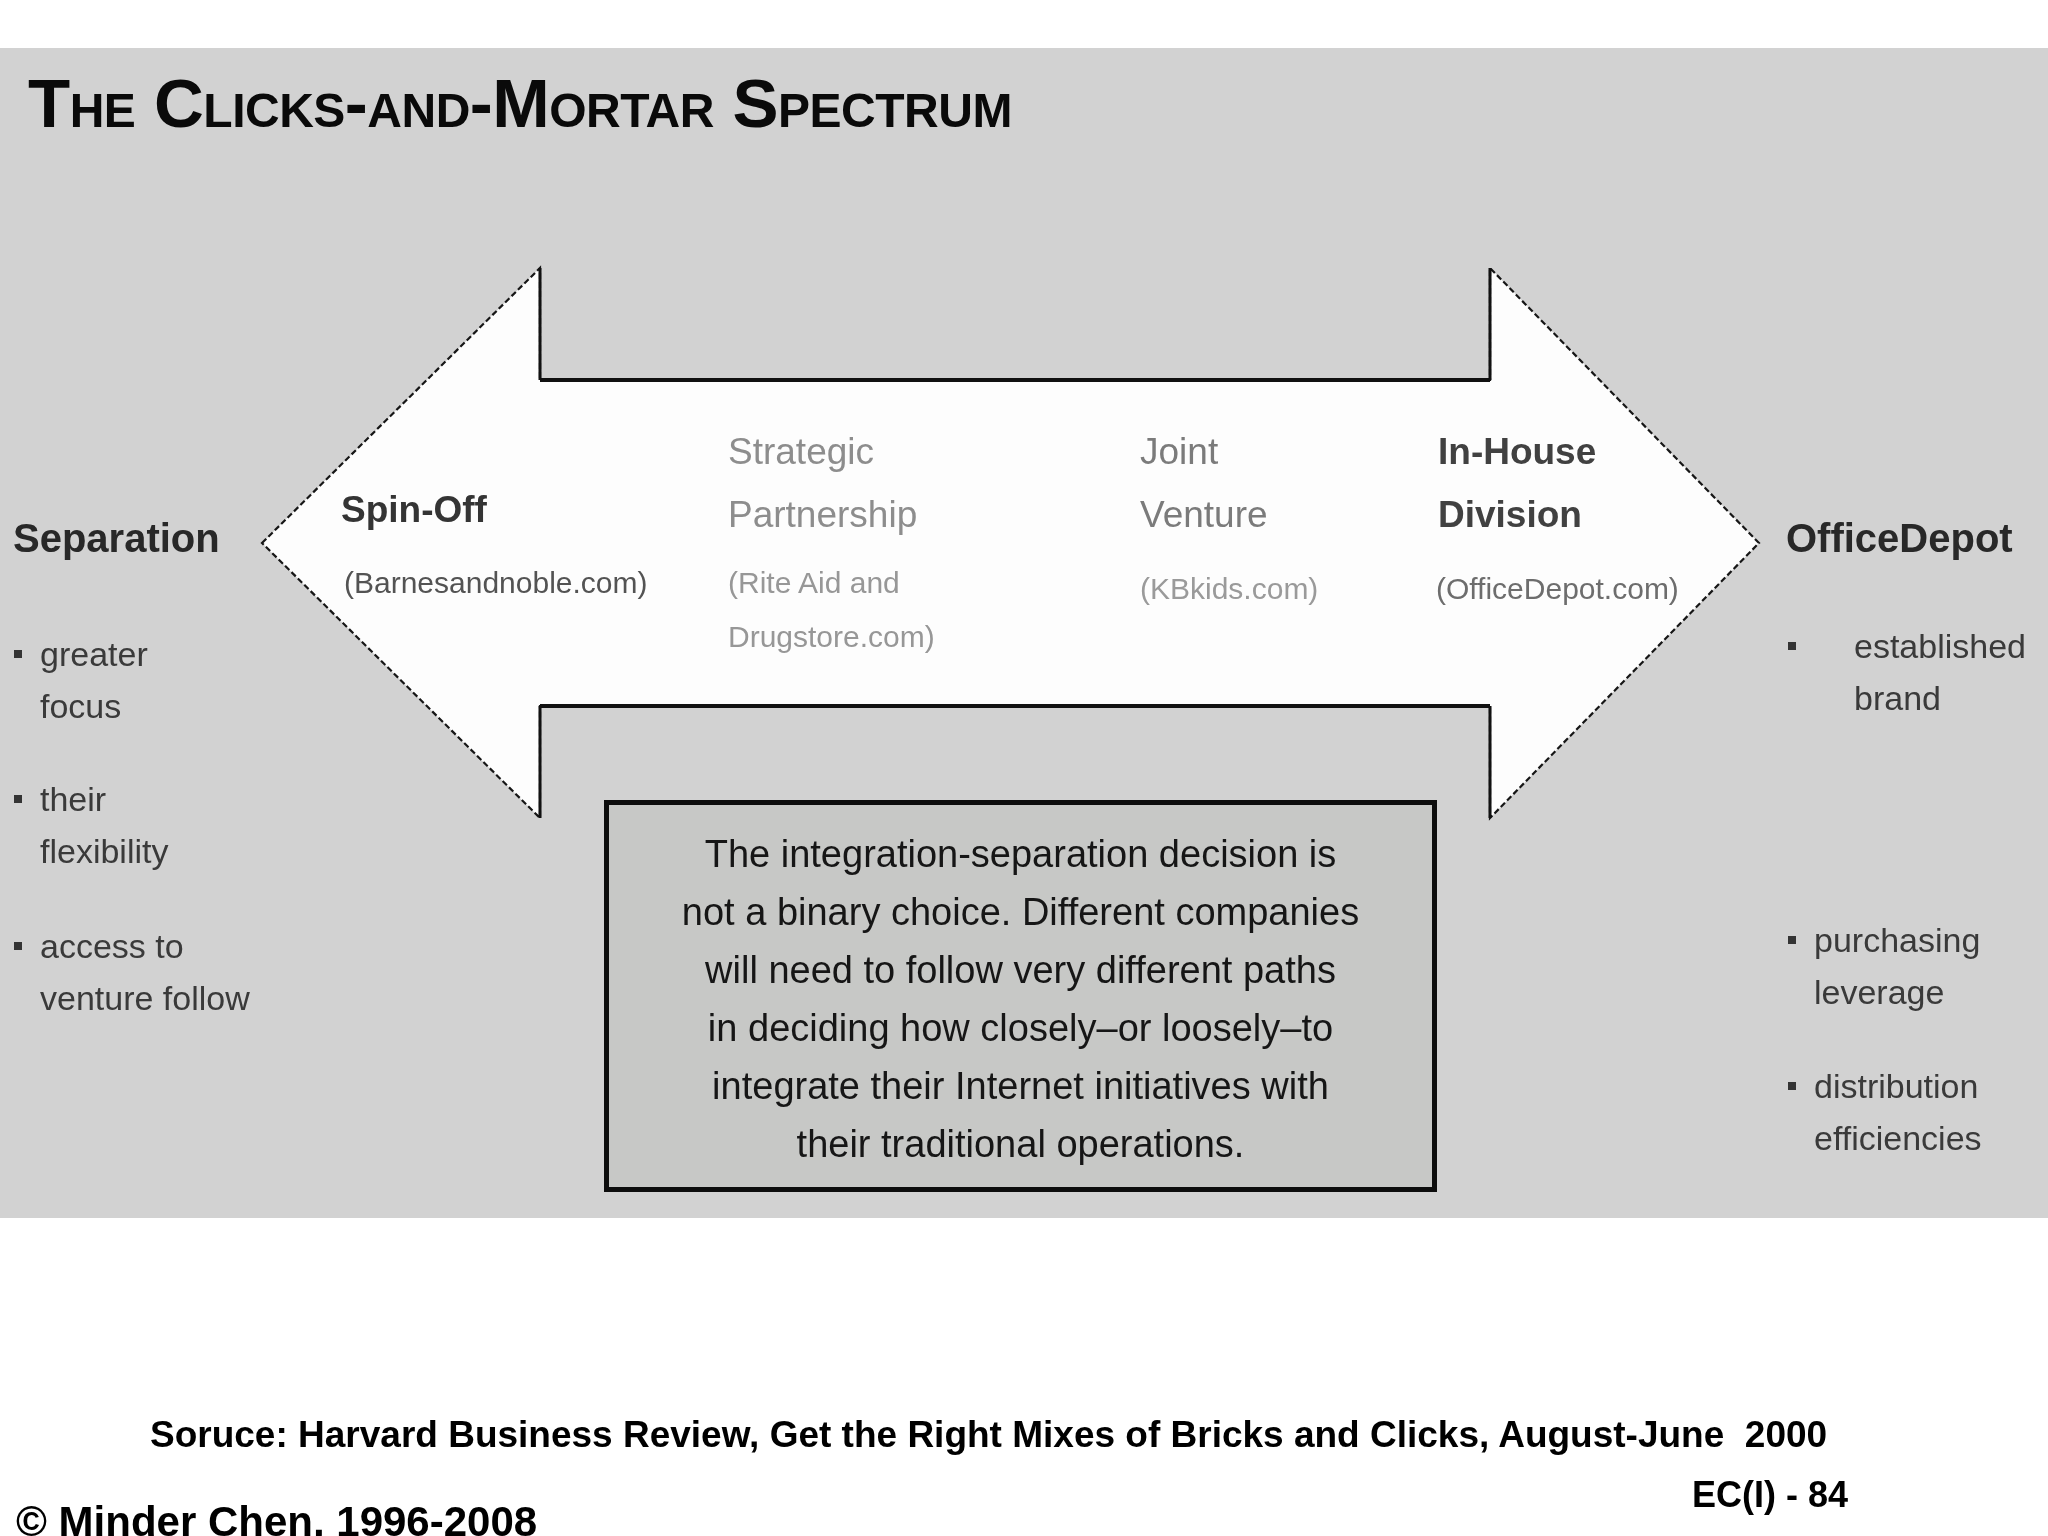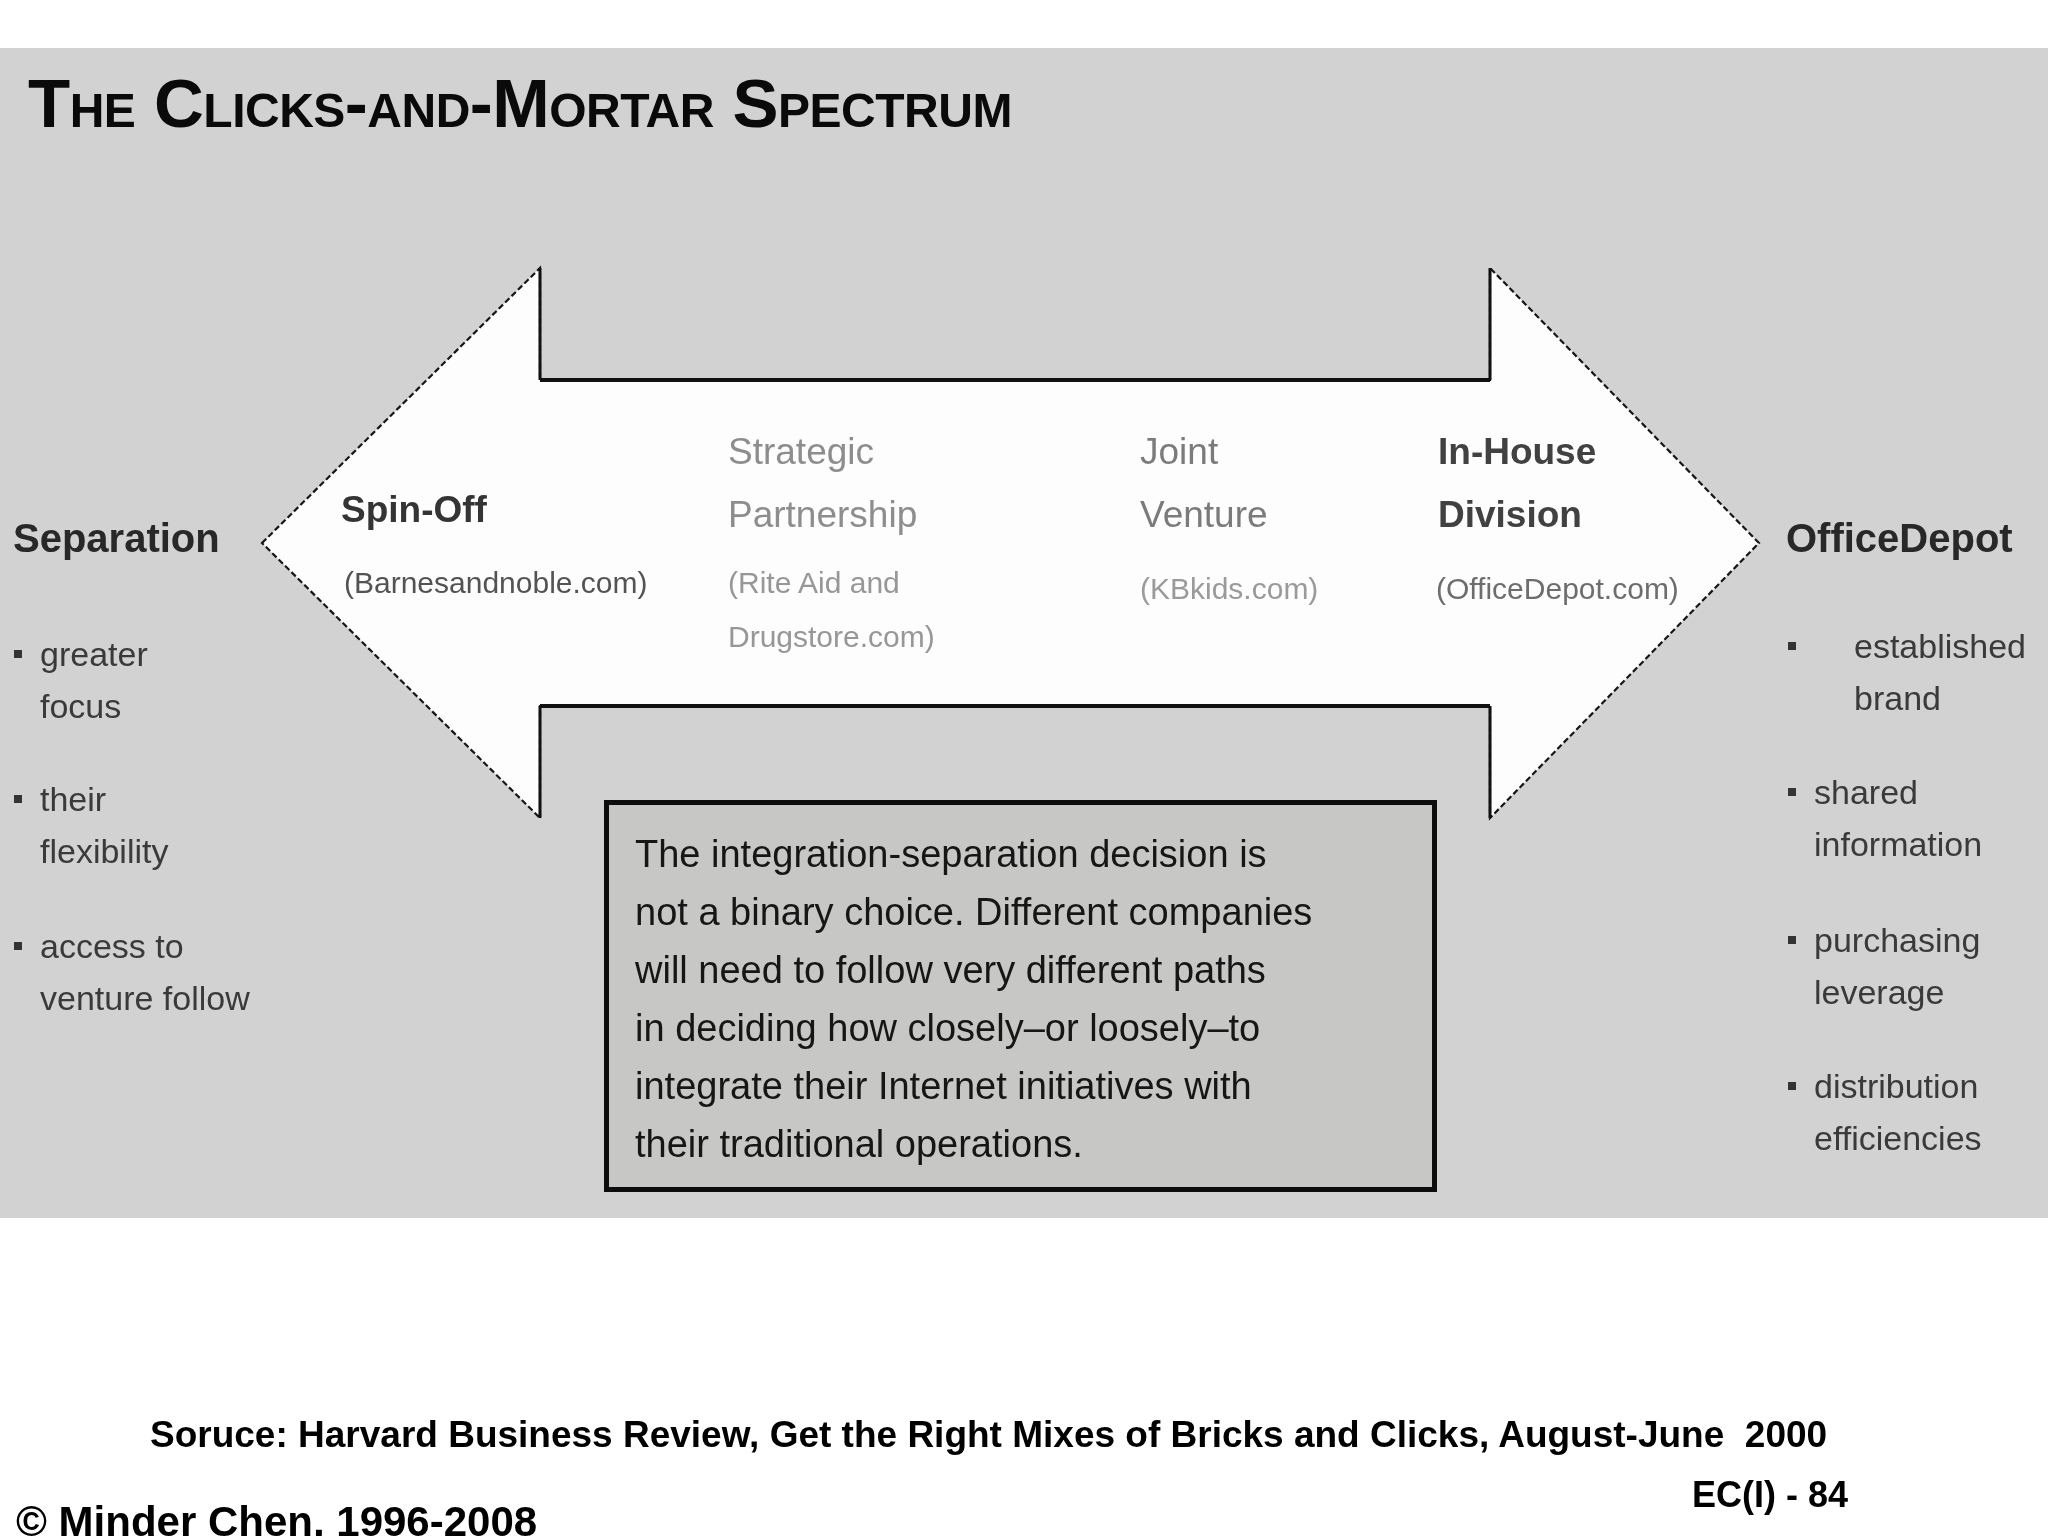--- a/index.html
+++ b/index.html
@@ -53,20 +53,21 @@
   .se-1{left:728px;top:556px;color:#979797;}
   .sn-2{left:1140px;top:420px;color:#7b7b7b;}
   .se-2{left:1140px;top:562px;color:#9a9a9a;}
   .sn-3{left:1438px;top:420px;font-weight:bold;color:#414141;}
   .se-3{left:1436px;top:562px;color:#6d6d6d;}
 
   .note-box{
     position:absolute;left:604px;top:800px;width:833px;height:392px;
     box-sizing:border-box;border:5px solid #0d0d0d;background:#c7c8c6;
     padding:20px 26px;
+    text-align:center;
   }
   .note-text{
     font-size:38px;line-height:58px;color:#161616;white-space:pre-line;
   }
 
   .source{
     position:absolute;left:150px;top:1414px;
     font-size:37px;font-weight:bold;color:#000000;white-space:pre;
   }
   .slide-number{
@@ -114,25 +115,20 @@
     <span class="dot"></span>
     <span class="bullet-text">access to
 venture follow</span>
   </div>
 
   <div class="bullet br-0">
     <span class="dot"></span>
     <span class="bullet-text">established
 brand</span>
   </div>
-  <div class="bullet br-1">
-    <span class="dot"></span>
-    <span class="bullet-text">shared
-information</span>
-  </div>
   <div class="bullet br-2">
     <span class="dot"></span>
     <span class="bullet-text">purchasing
 leverage</span>
   </div>
   <div class="bullet br-3">
     <span class="dot"></span>
     <span class="bullet-text">distribution
 efficiencies</span>
   </div>

